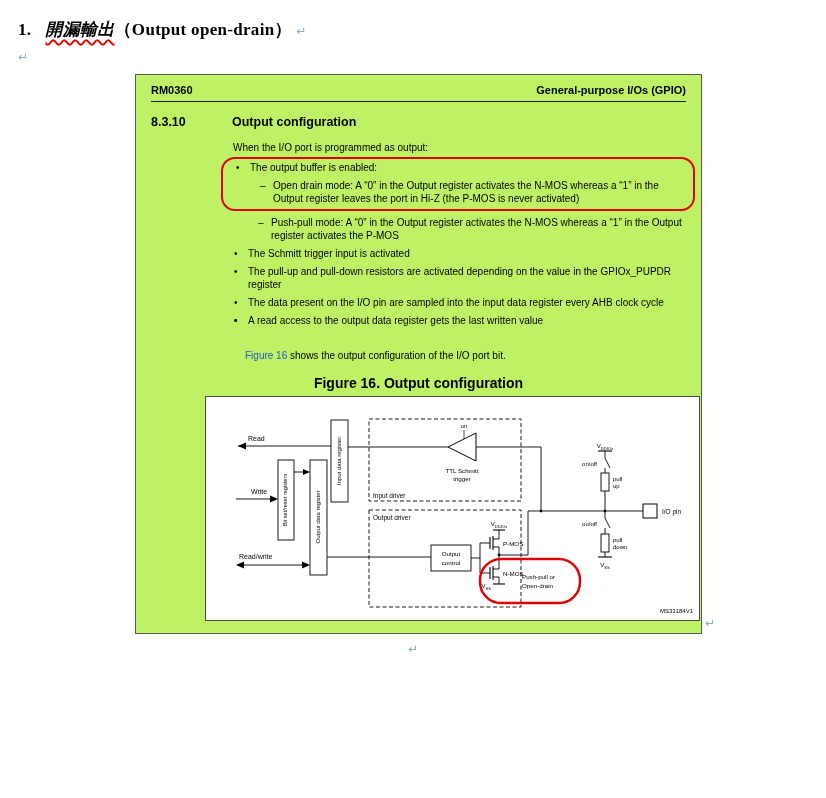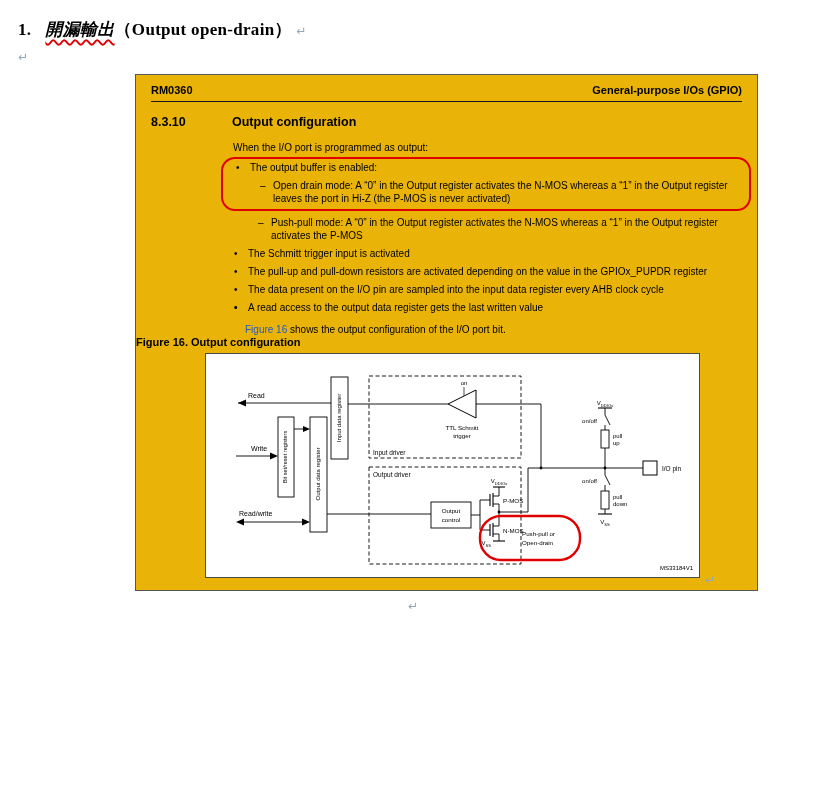--- a/index.html
+++ b/index.html
@@ -22,44 +22,44 @@
     text-underline-offset: 4px;
     font-style: italic;
   }
   .pmark { color:#8fa8bd; font-size:12px; font-family:"DejaVu Sans",sans-serif; font-weight:normal; }
   .body-text { margin-top: 15px; font-size: 15px; line-height: 30px; text-align: justify; letter-spacing:.2px; padding-right:2px; }
   .lone-mark { height: 30px; line-height: 30px; }
 
   
   .manual-wrap { position: relative; margin: 3px 0 0 117px; width: 600px; }
   .manual {
-    width: 623px; border: 1px solid #575757; background:#eab308;
+    width: 567px; border: 1px solid #575757; background:#bef264;
     font-family: "Liberation Sans", "DejaVu Sans", sans-serif;
     padding-bottom: 12px;
   }
   .m-header {
     display:flex; justify-content:space-between; align-items:flex-end;
     margin: 0 15px; padding: 9px 0 5px; border-bottom: 1px solid #1a1a1a;
     font-size: 11px; font-weight: bold;
   }
   .m-section { display:flex; margin: 13px 15px 12px; font-size: 12.5px; font-weight: bold; }
   .m-section .num { width: 81px; }
   .m-body { margin: 10px 12px 0 97px; font-size: 10px; line-height: 13px; }
   .bullet { position: relative; padding-left: 15px; margin-top: 5px; }
   .bullet .mk { position:absolute; left:1px; }
   .sub { position: relative; padding-left: 38px; margin-top: 5px; }
   .sub .mk { position:absolute; left:25px; }
   .red-ring {
     border: 2.5px solid #e00000; border-radius: 14px;
     margin: 3px -6px 4px -12px; padding: 0 6px 4px 12px;
   }
   .red-ring .bullet { margin-top: 2px; }
-  .fig-ref { margin-top: 9px; padding-left: 12px; }
+  .fig-ref { margin-top: 22px; padding-left: 12px; }
   .fig-link { color:#2257c4; }
-  .fig-caption { text-align:left; font-weight:bold; font-size:11px; }
+  .fig-caption { text-align:center; font-weight:bold; font-size:14px; margin-top: 13px; }
   .fig-box { margin: 5px 0 0 69px; width: 495px; height: 225px; border: 1px solid #4a4a4a; position:relative; background:#fff; }
   .after-mark { position:absolute; left: 570px; bottom: 4px; }
   .center-mark { text-align:center; margin-top: 5px; width: 790px; }
   svg { display:block; }
   svg text { fill:#000; stroke:none; }
 </style>
 </head>
 <body>
 
 <div class="page">

